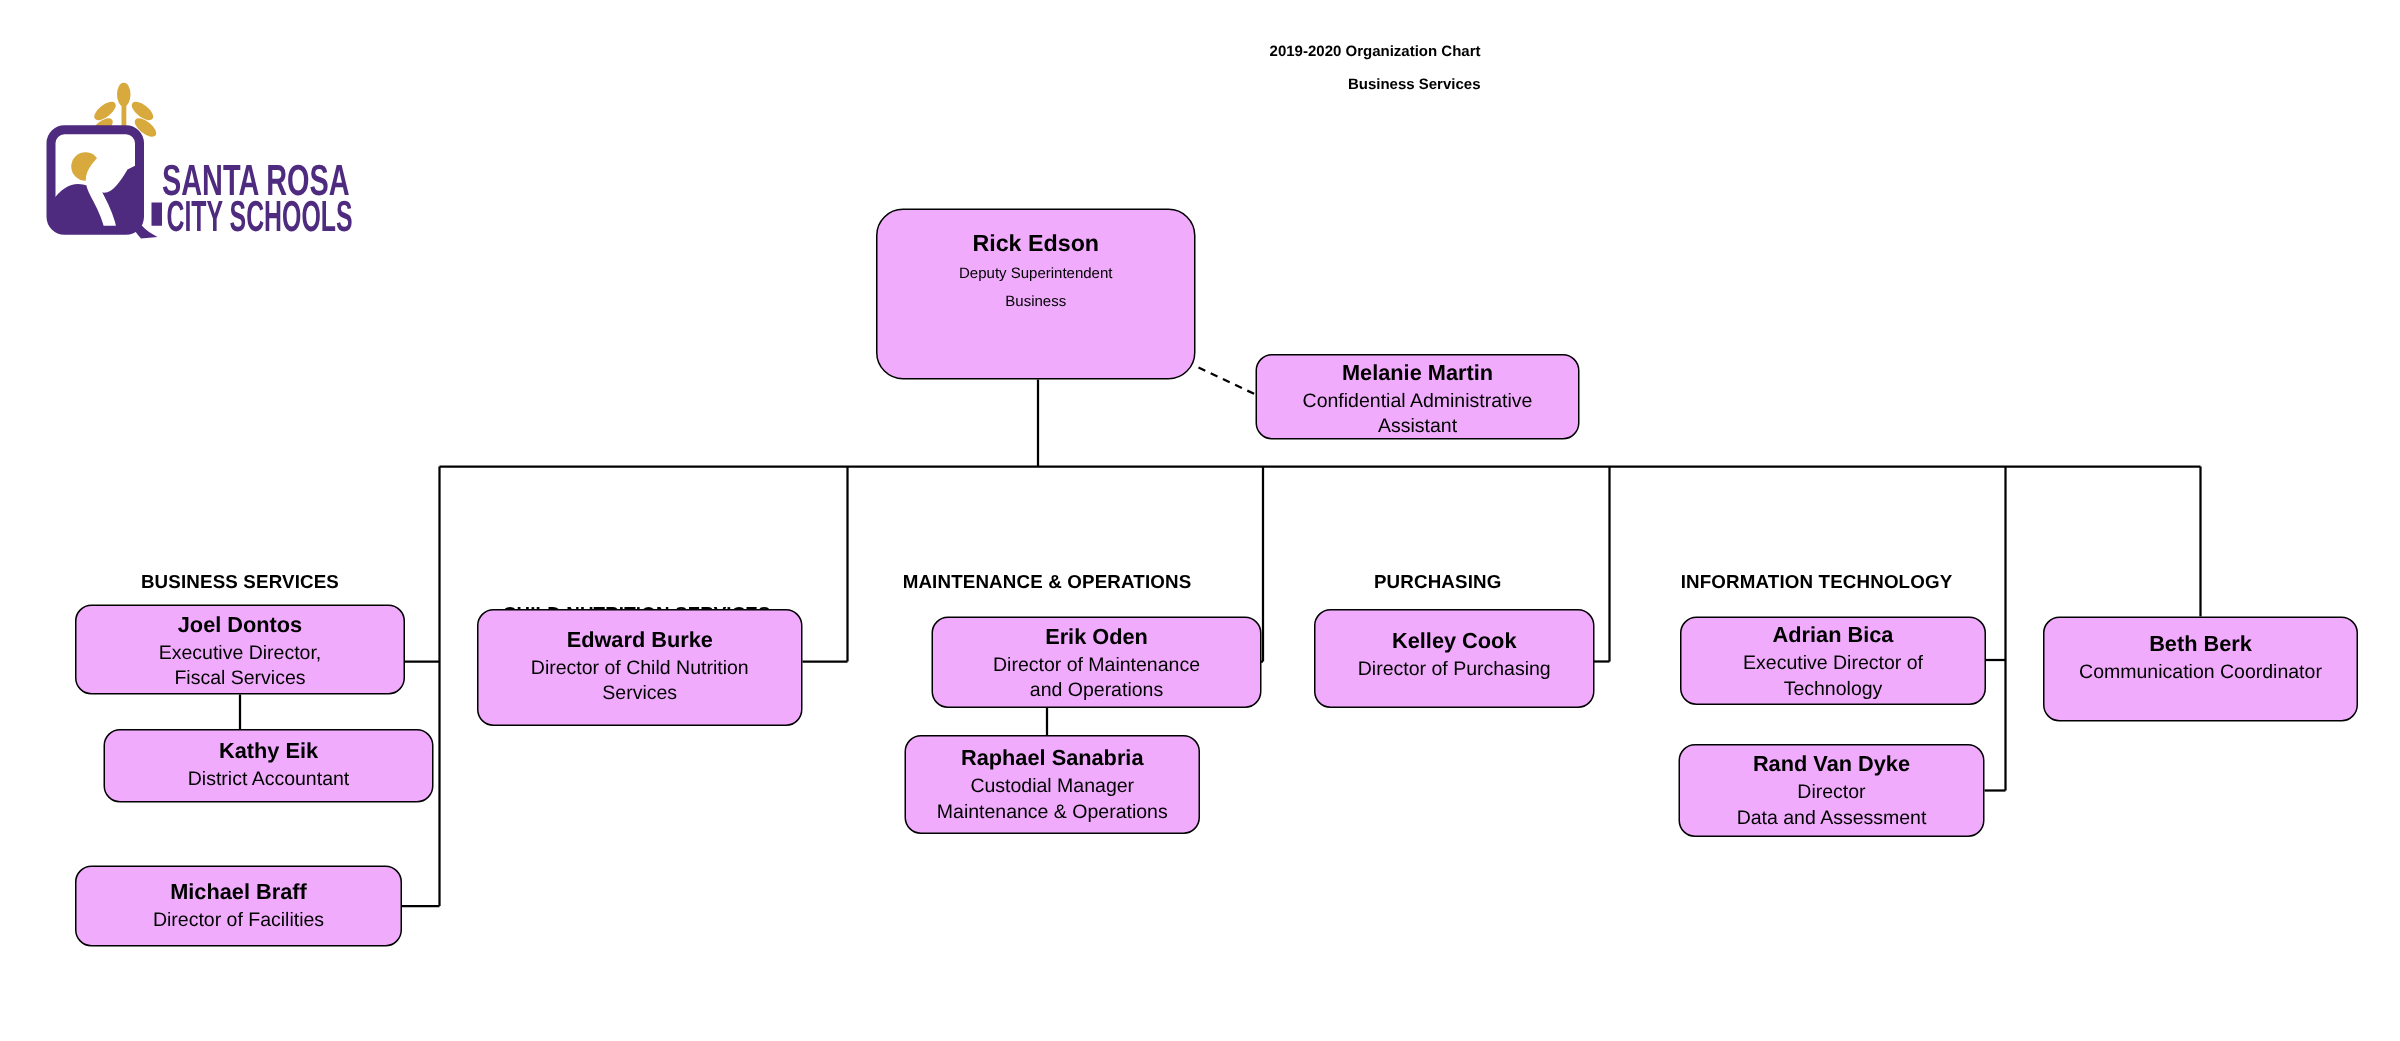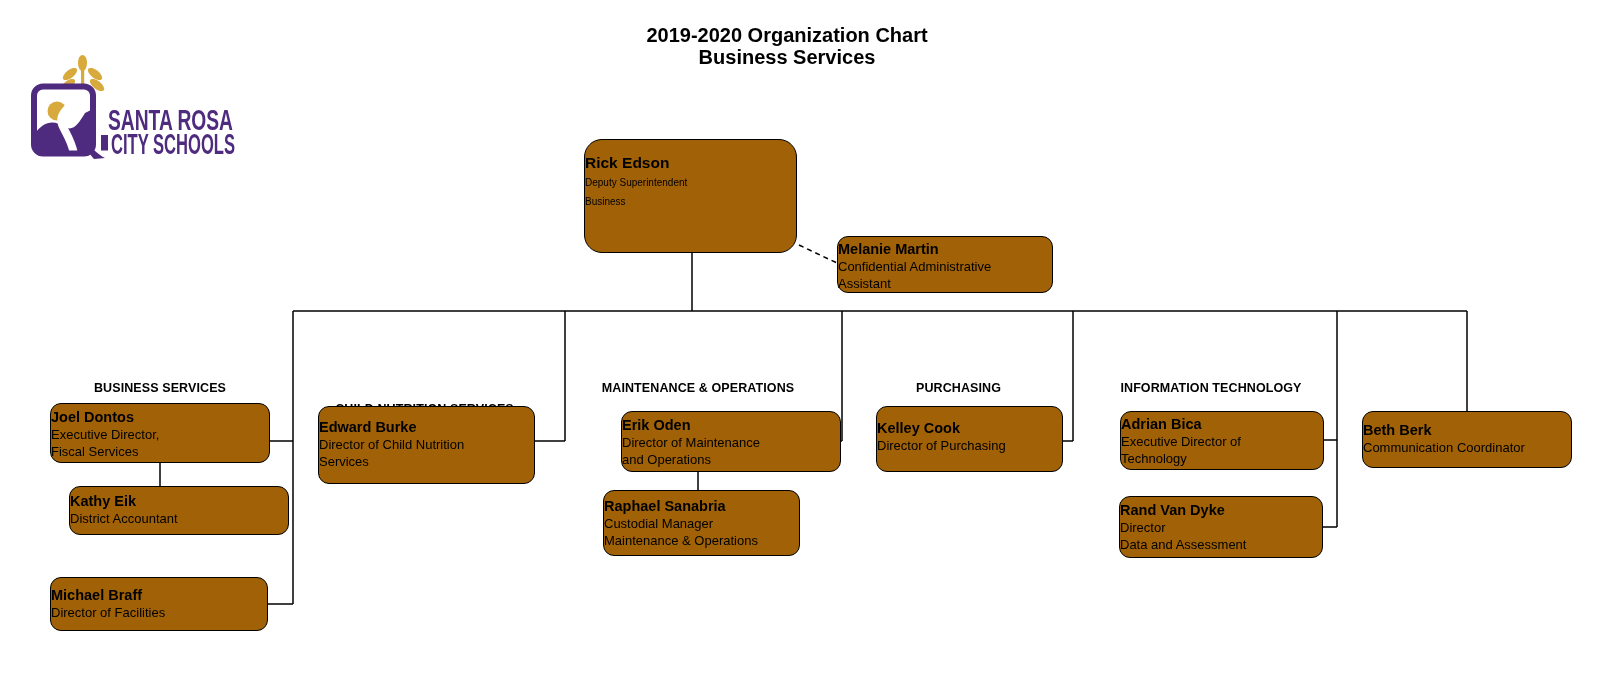--- a/index.html
+++ b/index.html
@@ -1,28 +1,28 @@
 <!DOCTYPE html>
 <html><head>
 <meta charset="utf-8">
 <style>
   html,body { margin:0; padding:0; background:#ffffff; }
   .canvas { position:relative; width:1600px; height:694px; background:#ffffff;
             font-family:"Liberation Sans", sans-serif; color:#000; overflow:hidden; }
 
   .chart-title { position:absolute; left:587px; top:24px; width:400px;
-                 text-align:center; font-weight:700; font-size:20px; line-height:22px; }
+                 text-align:right; font-weight:700; font-size:10px; line-height:22px; }
 
   #connectors { position:absolute; left:0; top:0; }
 
   .section-header { position:absolute; top:380px; font-weight:700; font-size:12.5px;
                     line-height:16px; text-align:center; letter-spacing:0.1px; white-space:nowrap; }
 
-  .node { position:absolute; background:#a16207; border:1.5px solid #000; border-radius:11px;
-          text-align:left; font-size:13px; line-height:17px; box-sizing:border-box; }
+  .node { position:absolute; background:#f0abfc; border:1.5px solid #000; border-radius:11px;
+          text-align:center; font-size:13px; line-height:17px; box-sizing:border-box; }
   .node .name { font-weight:700; font-size:14.5px; }
   .node.big { border-radius:18px; }
   .node.big .name { font-size:15.5px; line-height:21px; }
   .node.big .t { font-size:10px; line-height:19px; }
 
   .logo { position:absolute; left:25px; top:55px; }
   .lg-purple { fill:#4E2B7E; }
   .lg-gold { fill:#D8A93C; }
 </style>
 </head>
@@ -160,18 +160,18 @@
     <div class="t">Executive Director of</div>
     <div class="t">Technology</div>
   </div>
 
   <div class="node" style="left:1119px;top:496px;width:204px;height:62px;padding-top:5px;">
     <div class="name">Rand Van Dyke</div>
     <div class="t">Director</div>
     <div class="t">Data and Assessment</div>
   </div>
 
-  <div class="node" style="left:1362px;top:411px;width:210px;height:57px;padding-top:10px;border-radius:11px;">
+  <div class="node" style="left:1362px;top:411px;width:210px;height:70px;padding-top:10px;border-radius:11px;">
     <div class="name">Beth Berk</div>
     <div class="t">Communication Coordinator</div>
   </div>
 
 </div>
 
 </body></html>

